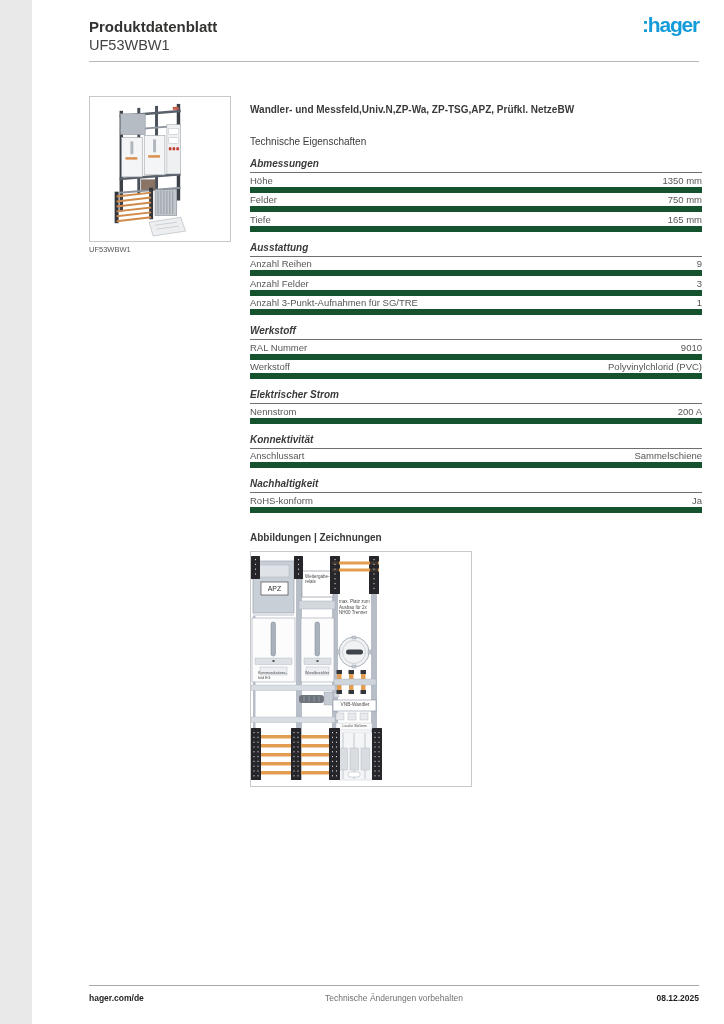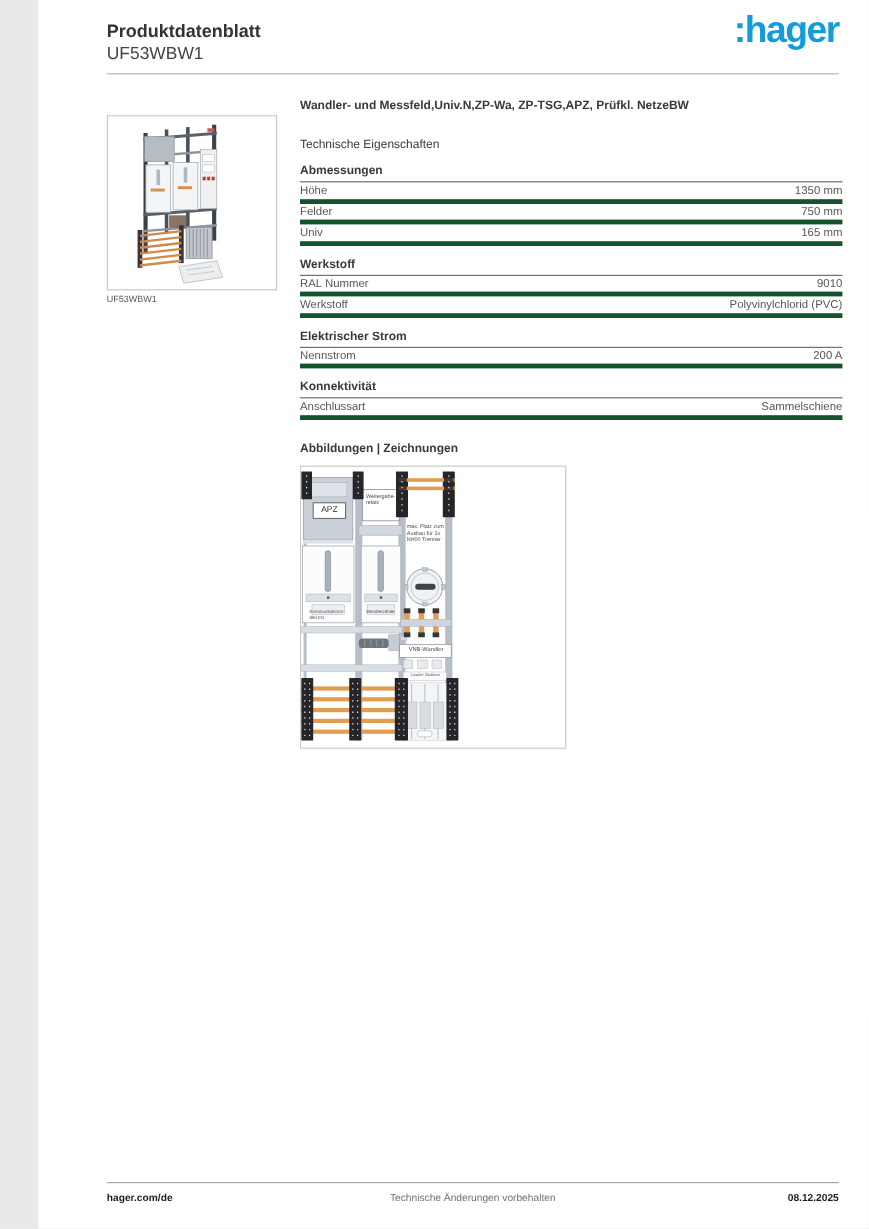--- a/index.html
+++ b/index.html
@@ -2,37 +2,37 @@
 <html><head>
 <meta charset="utf-8">
 <style>
   html,body{margin:0;padding:0;background:#e9e9e9;}
   .page{position:relative;width:724px;height:1024px;background:#ffffff;overflow:hidden;
         font-family:"Liberation Sans",sans-serif;color:#3a3a39;margin-left:32px;}
   
   .hdr{position:absolute;left:57px;top:18px;}
   .doc-type{font-size:15px;font-weight:bold;line-height:18px;color:#333332;}
   .product-ref{font-size:14.5px;line-height:18px;color:#434342;}
-  .logo{position:absolute;right:57px;top:8px;font-size:31px;font-weight:bold;
+  .logo{position:absolute;right:57px;top:8px;font-size:21px;font-weight:bold;
         letter-spacing:-1.2px;line-height:34px;}
   .hdr-rule{position:absolute;left:57px;right:57px;top:61px;height:1px;background:#b7b7b7;}
   
   .thumb{position:absolute;left:57px;top:96px;width:140px;height:144px;
          border:1px solid #c9c9c9;background:#fff;}
   .thumb-caption{position:absolute;left:57px;top:245px;font-size:7.5px;color:#575756;}
   
-  .main{position:absolute;left:218px;top:82px;width:452px;}
+  .main{position:absolute;left:218px;top:103px;width:452px;}
   .product-title{font-size:10px;font-weight:bold;line-height:13px;color:#3a3a39;}
   .tech-title{margin-top:19px;font-size:10px;font-weight:normal;line-height:13px;}
   .grp{margin-top:10px;}
   .grp-title{font-size:10px;line-height:12px;font-weight:bold;color:#3a3a39;
-             padding-bottom:2px;border-bottom:1px solid #706f6f;}
+             padding-bottom:2px;border-bottom:1px solid #706f6f;font-style:italic;}
   .prop-row{display:flex;justify-content:space-between;align-items:baseline;
             font-size:9.5px;line-height:11px;padding:1.5px 0 1px;
-            border-bottom:4px solid #14532d;color:#575756;}
+            border-bottom:6px solid #14532d;color:#575756;}
   .prop-value{text-align:left;white-space:nowrap;}
   .drawings-title{margin-top:18px;font-size:10px;font-weight:bold;line-height:13px;}
   
   .drawing-box{position:relative;margin-top:7px;width:220px;height:234px;
                border:1px solid #c9c9c9;background:#fff;}
   .dl{position:absolute;transform-origin:0 0;transform:scale(0.5);
       color:#4b4b4b;line-height:1.15;}
   .dl.c{text-align:center;}
   .apz-label{position:absolute;left:10px;top:30px;width:27px;height:13px;
              font-size:7px;line-height:13px;text-align:center;color:#2e2e2e;}
@@ -120,25 +120,40 @@
       <div class="grp-title">Abmessungen</div>
       <div class="prop-row">
         <span class="prop-label">Höhe</span>
         <span class="prop-value">1350 mm</span>
       </div>
       <div class="prop-row">
         <span class="prop-label">Felder</span>
         <span class="prop-value">750 mm</span>
       </div>
       <div class="prop-row">
-        <span class="prop-label">Univ</span>
+        <span class="prop-label">Tiefe</span>
         <span class="prop-value">165 mm</span>
       </div>
     </div>
 
+    <div class="grp">
+      <div class="grp-title">Ausstattung</div>
+      <div class="prop-row">
+        <span class="prop-label">Anzahl Reihen</span>
+        <span class="prop-value">9</span>
+      </div>
+      <div class="prop-row">
+        <span class="prop-label">Anzahl Felder</span>
+        <span class="prop-value">3</span>
+      </div>
+      <div class="prop-row">
+        <span class="prop-label">Anzahl 3-Punkt-Aufnahmen für SG/TRE</span>
+        <span class="prop-value">1</span>
+      </div>
+    </div>
 
     <div class="grp">
       <div class="grp-title">Werkstoff</div>
       <div class="prop-row">
         <span class="prop-label">RAL Nummer</span>
         <span class="prop-value">9010</span>
       </div>
       <div class="prop-row">
         <span class="prop-label">Werkstoff</span>
         <span class="prop-value">Polyvinylchlorid (PVC)</span>
@@ -154,20 +169,27 @@
     </div>
 
     <div class="grp">
       <div class="grp-title">Konnektivität</div>
       <div class="prop-row">
         <span class="prop-label">Anschlussart</span>
         <span class="prop-value">Sammelschiene</span>
       </div>
     </div>
 
+    <div class="grp">
+      <div class="grp-title">Nachhaltigkeit</div>
+      <div class="prop-row">
+        <span class="prop-label">RoHS-konform</span>
+        <span class="prop-value">Ja</span>
+      </div>
+    </div>
 
     <div class="drawings-title">Abbildungen | Zeichnungen</div>
 
     <div class="drawing-box">
       <svg width="220" height="234" viewBox="0 0 220 234" style="position:absolute;left:0;top:0;">
         <rect x="0" y="0" width="220" height="234" fill="#ffffff"></rect>
 
         <rect x="2" y="6" width="2.5" height="222" fill="#b7bec8"></rect>
         <rect x="45" y="6" width="6" height="222" fill="#b7bec8"></rect>
         <rect x="81" y="6" width="6" height="222" fill="#b7bec8"></rect>

